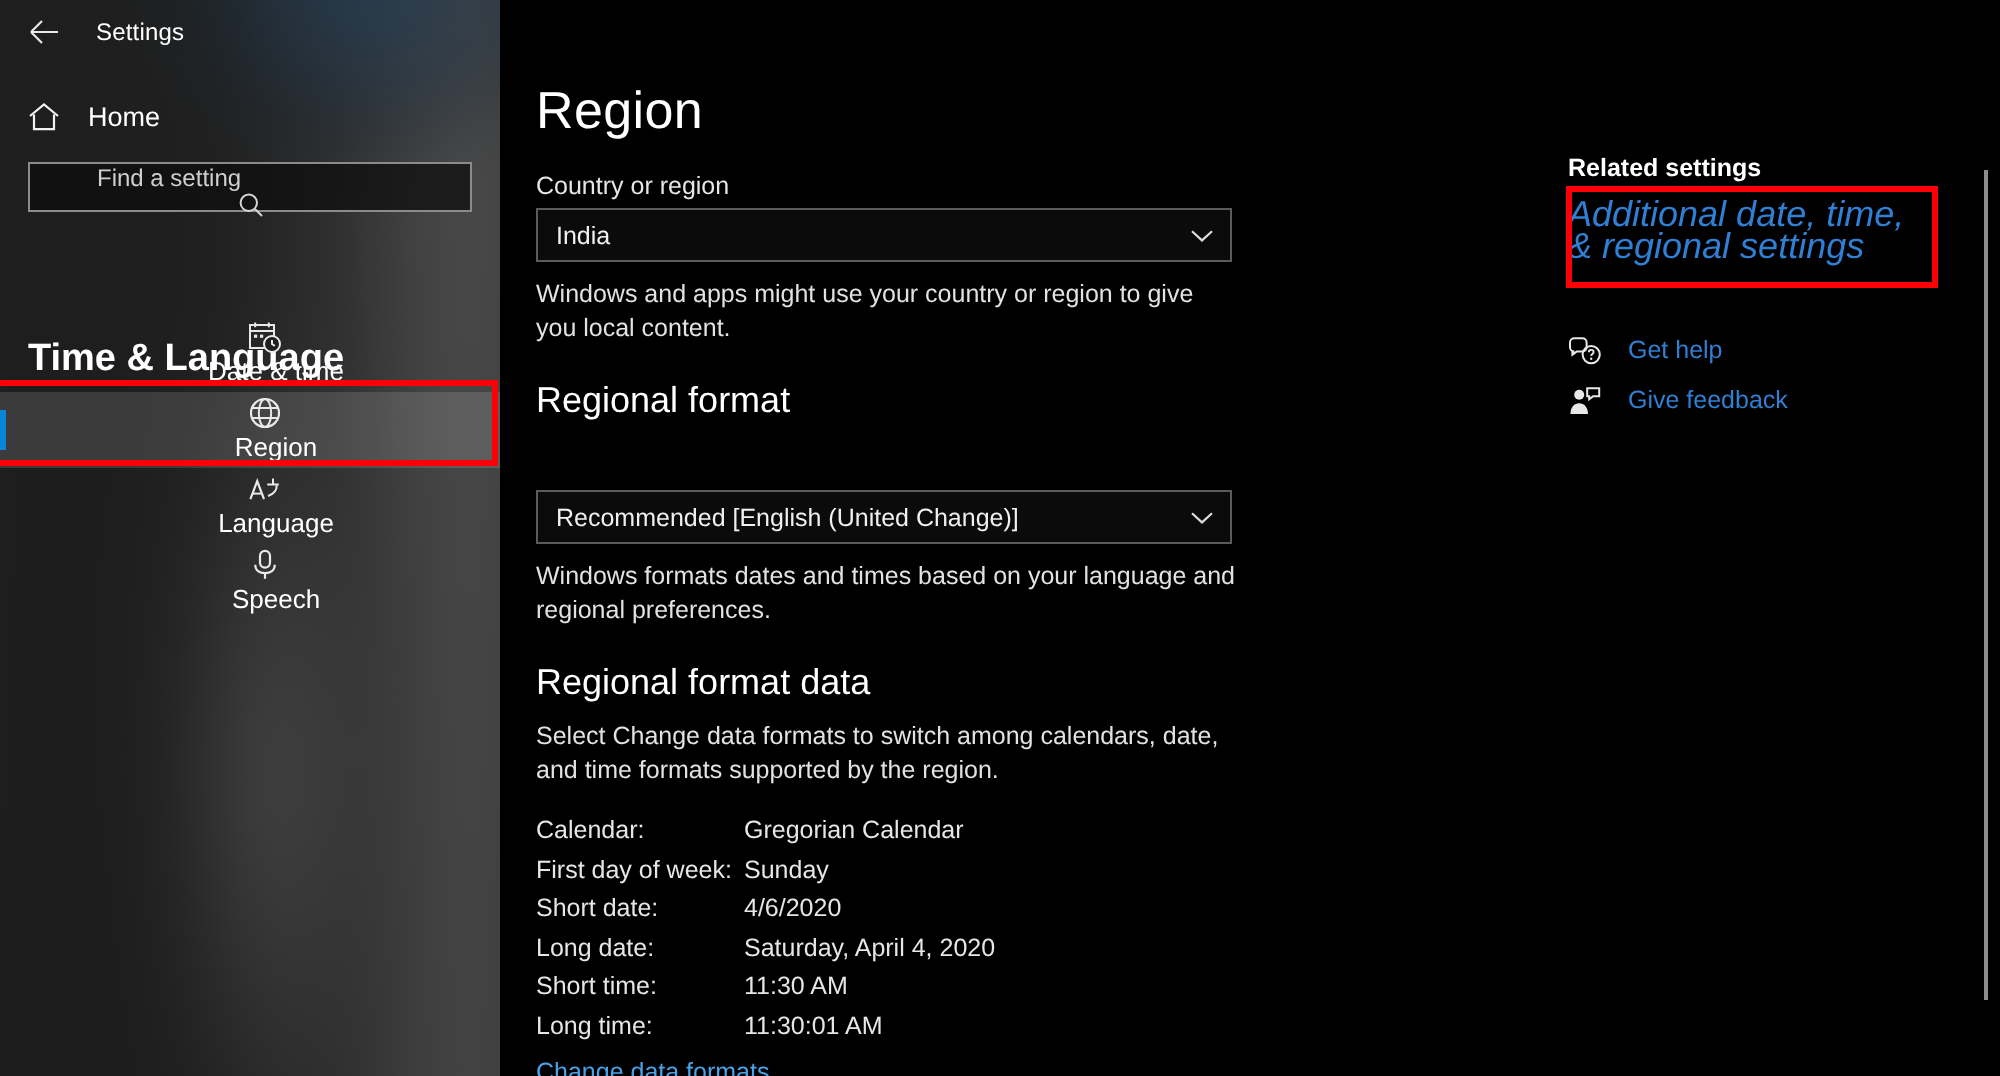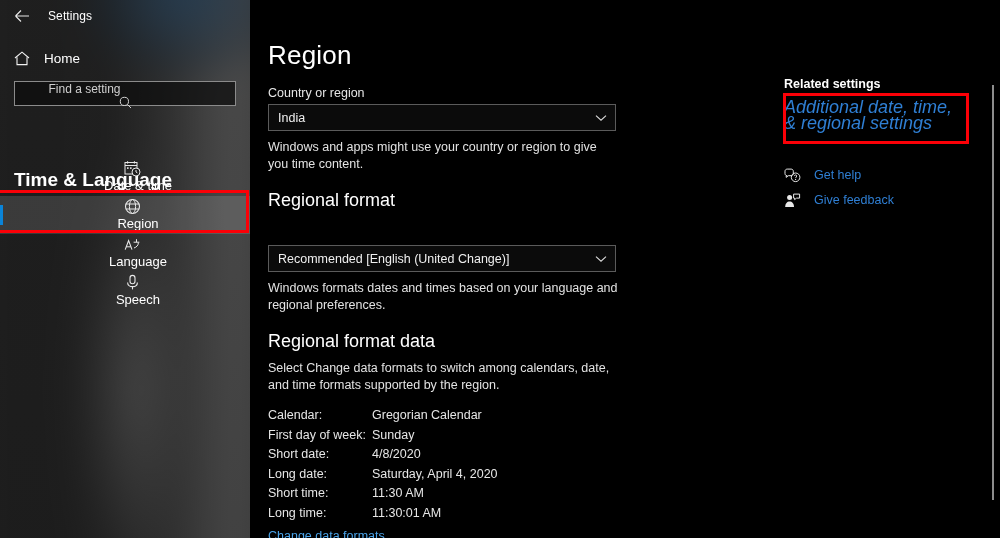--- a/index.html
+++ b/index.html
@@ -352,21 +352,21 @@
 
     <div class="fieldlabel blk-country-label">Country or region</div>
     <div class="combo blk-country-combo">
       <span class="combo-value">India</span>
       <span class="combo-chev">
         <svg width="12" height="8" viewBox="0 0 12 8" fill="none">
             <path d="M1 1.6L6 6.2L11 1.6" stroke="currentColor" stroke-width="1.1"></path>
           </svg>
       </span>
     </div>
-    <div class="helptext blk-country-help">Windows and apps might use your country or region to give you time content.</div>
+    <div class="helptext blk-country-help">Windows and apps might use your country or region to give you local content.</div>
 
     <div class="section-head blk-rf-head">Regional format</div>
     <div class="combo blk-rf-combo">
       <span class="combo-value">Recommended [English (United Change)]</span>
       <span class="combo-chev">
         <svg width="12" height="8" viewBox="0 0 12 8" fill="none">
             <path d="M1 1.6L6 6.2L11 1.6" stroke="currentColor" stroke-width="1.1"></path>
           </svg>
       </span>
     </div>
@@ -379,21 +379,21 @@
       <div class="drow">
         <span class="dkey">Calendar:</span>
         <span class="dval">Gregorian Calendar</span>
       </div>
       <div class="drow">
         <span class="dkey">First day of week:</span>
         <span class="dval">Sunday</span>
       </div>
       <div class="drow">
         <span class="dkey">Short date:</span>
-        <span class="dval">4/8/2020</span>
+        <span class="dval">4/6/2020</span>
       </div>
       <div class="drow">
         <span class="dkey">Long date:</span>
         <span class="dval">Saturday, April 4, 2020</span>
       </div>
       <div class="drow">
         <span class="dkey">Short time:</span>
         <span class="dval">11:30 AM</span>
       </div>
       <div class="drow">

